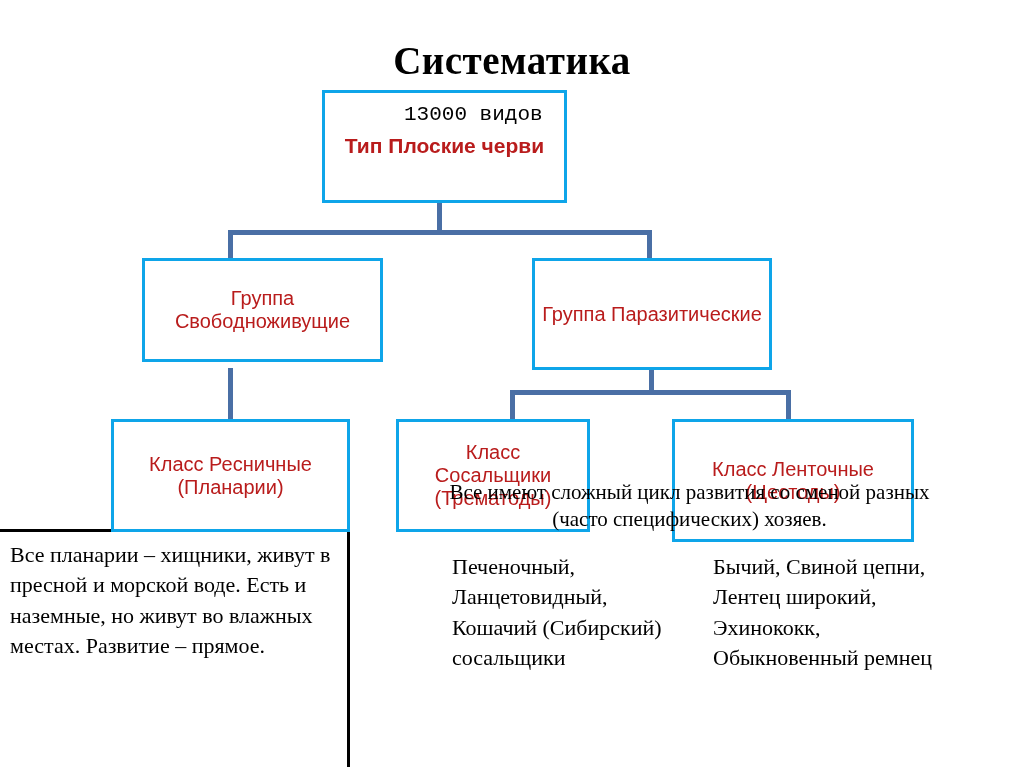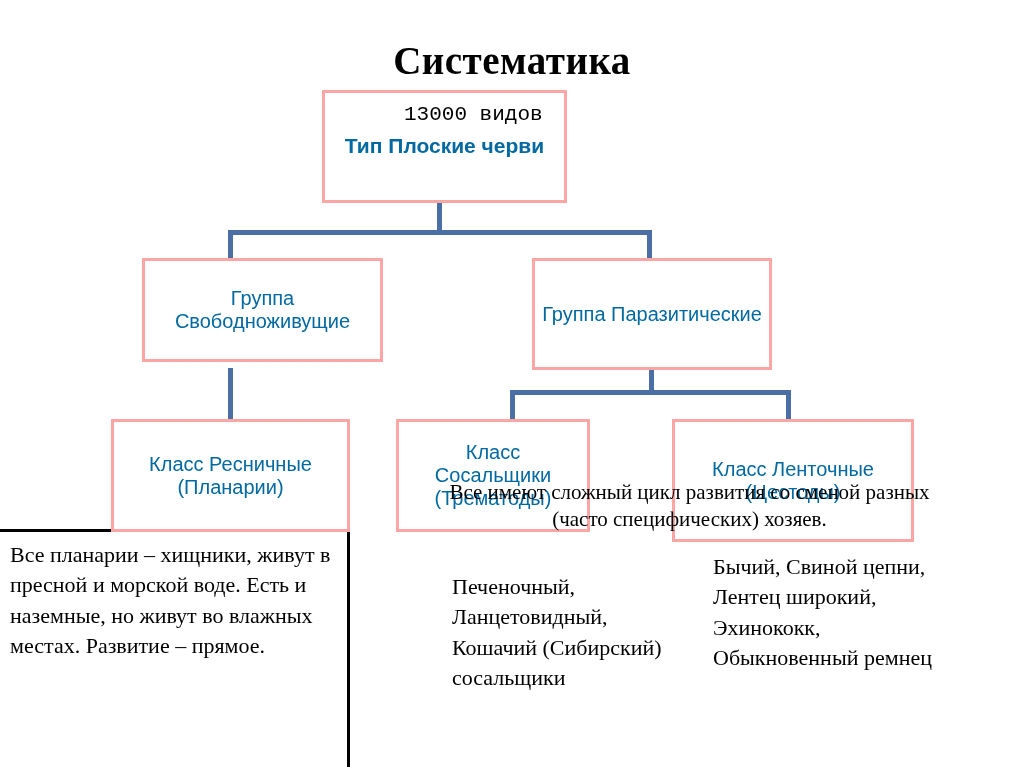--- a/index.html
+++ b/index.html
@@ -27,27 +27,27 @@
     font-weight: bold;
     font-size: 39px;
     color: #000000;
     letter-spacing: 0.5px;
   }
 
   
   .node {
     position: absolute;
     box-sizing: border-box;
-    border: 3px solid #fca5a5;
+    border: 3px solid #0ea5e9;
     background: #ffffff;
     display: flex;
     align-items: center;
     justify-content: center;
     text-align: center;
-    color: #0369a1;
+    color: #b91c1c;
     font-family: "Liberation Sans", sans-serif;
     font-size: 20px;
     line-height: 1.15;
     z-index: 3;
   }
   .node.bold { font-weight: bold; }
 
   .node-text { width: 100%; padding: 0 6px; }
 
   
@@ -99,21 +99,20 @@
     height: 241px;
     border: 3px solid #000000;
     border-bottom: none;
     padding: 8px 10px 0 10px;
   }
   #desc-mid {
     left: 452px;
     top: 552px;
     width: 240px;
     padding: 0;
-    margin-top: 20px;
   }
   #desc-right {
     left: 705px;
     top: 552px;
     width: 250px;
     padding: 0;
     margin-left: 8px;
   }
 </style>
 </head>

